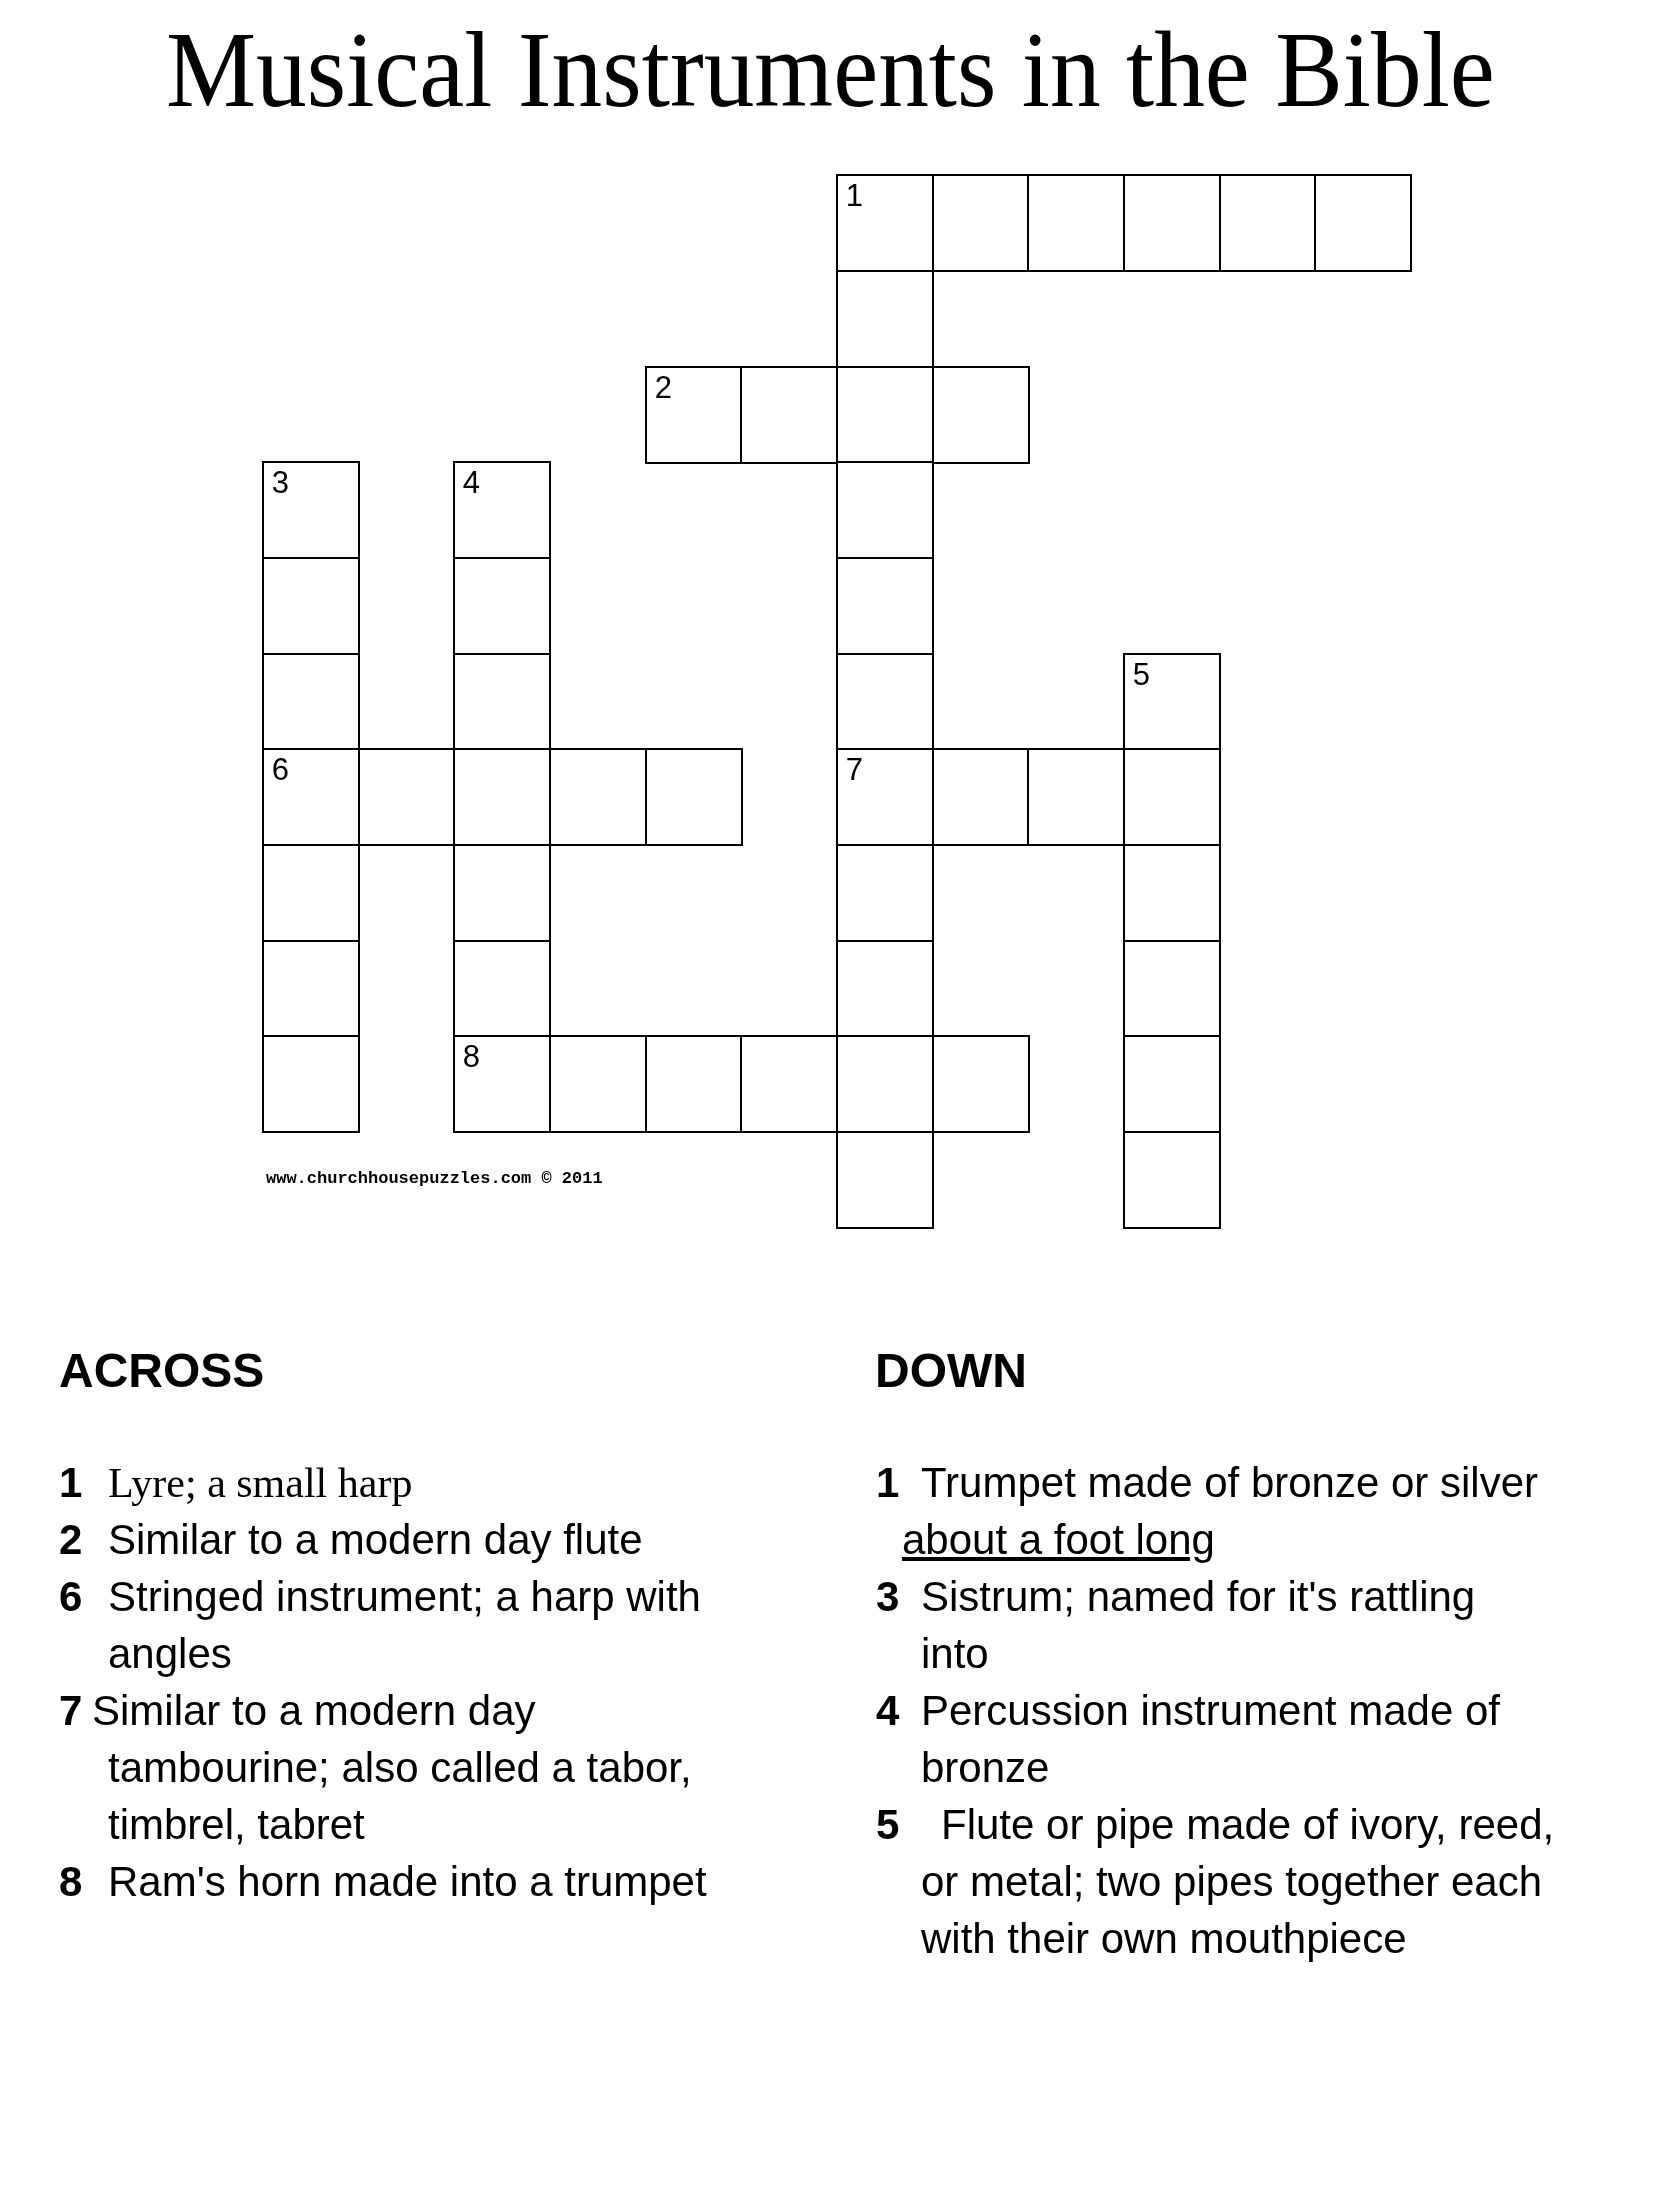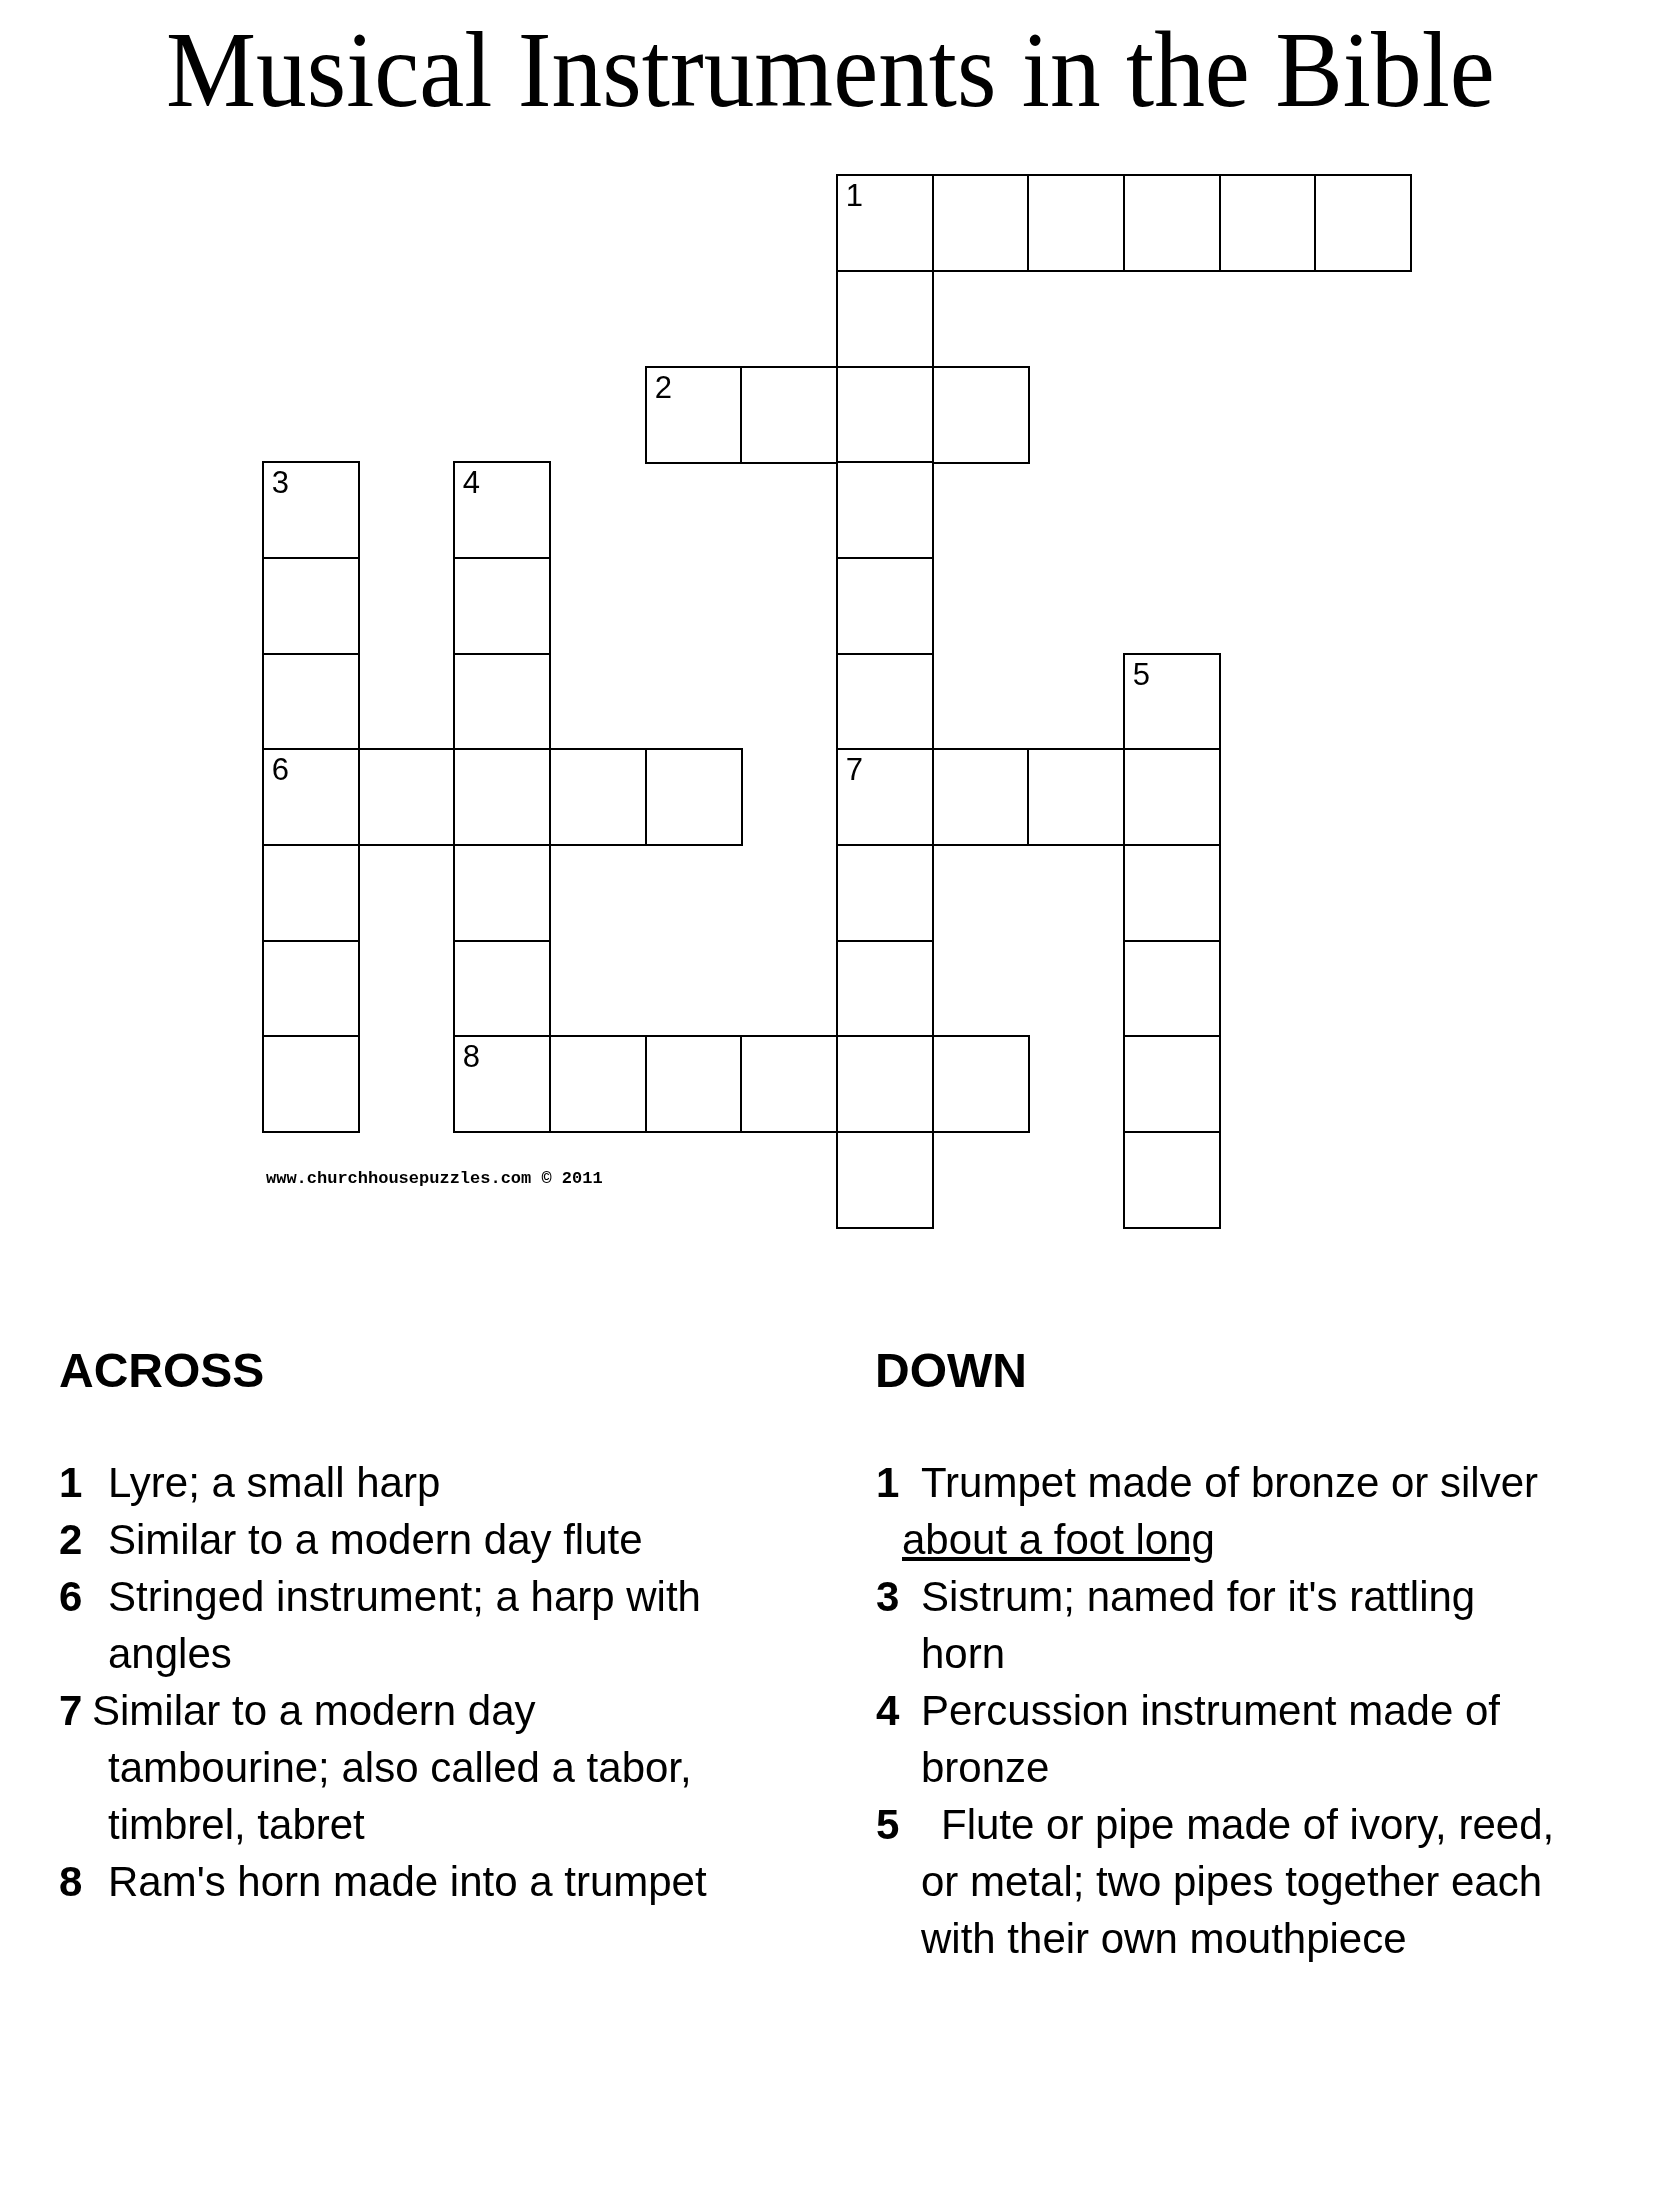--- a/index.html
+++ b/index.html
@@ -111,40 +111,40 @@
     <div class="cell" style="left: 1123px; top: 1131px; width: 98px; height: 98px;"></div>
   </div>
 
 <div class="footer">www.churchhousepuzzles.com © 2011</div>
 
 <div class="heading" style="left:59px;">ACROSS</div>
 <div class="heading" style="left:875px;">DOWN</div>
 
 <div id="across-list">
     <div class="clue-line clue-num" style="left: 59px; top: 1459px;">1</div>
-    <div class="clue-line" style="left: 108px; top: 1459px;">Lyre; a small harp</div>
+    <div class="clue-line" style="left: 108px; top: 1459px; font-family: Liberation Serif, serif;">Lyre; a small harp</div>
     <div class="clue-line clue-num" style="left: 59px; top: 1516px;">2</div>
     <div class="clue-line" style="left: 108px; top: 1516px;">Similar to a modern day flute</div>
     <div class="clue-line clue-num" style="left: 59px; top: 1573px;">6</div>
     <div class="clue-line" style="left: 108px; top: 1573px;">Stringed instrument;  a harp with</div>
     <div class="clue-line" style="left: 108px; top: 1630px;">angles</div>
     <div class="clue-line clue-num" style="left: 59px; top: 1687px;">7</div>
     <div class="clue-line" style="left: 92px; top: 1687px;">Similar to a modern day</div>
     <div class="clue-line" style="left: 108px; top: 1744px;">tambourine; also called a tabor,</div>
     <div class="clue-line" style="left: 108px; top: 1801px;">timbrel, tabret</div>
     <div class="clue-line clue-num" style="left: 59px; top: 1858px;">8</div>
     <div class="clue-line" style="left: 108px; top: 1858px;">Ram's horn made into a trumpet</div>
   </div>
 <div id="down-list">
     <div class="clue-line clue-num" style="left: 876px; top: 1459px;">1</div>
     <div class="clue-line" style="left: 921px; top: 1459px;">Trumpet made of bronze or silver</div>
     <div class="clue-line" style="left: 902px; top: 1516px; text-decoration: underline;">about a foot long</div>
     <div class="clue-line clue-num" style="left: 876px; top: 1573px;">3</div>
     <div class="clue-line" style="left: 921px; top: 1573px;">Sistrum; named for it's rattling</div>
-    <div class="clue-line" style="left: 921px; top: 1630px;">horn</div>
+    <div class="clue-line" style="left: 921px; top: 1630px;">into</div>
     <div class="clue-line clue-num" style="left: 876px; top: 1687px;">4</div>
     <div class="clue-line" style="left: 921px; top: 1687px;">Percussion instrument made of</div>
     <div class="clue-line" style="left: 921px; top: 1744px;">bronze</div>
     <div class="clue-line clue-num" style="left: 876px; top: 1801px;">5</div>
     <div class="clue-line" style="left: 941px; top: 1801px;">Flute or pipe made of ivory, reed,</div>
     <div class="clue-line" style="left: 921px; top: 1858px;">or metal; two pipes together each</div>
     <div class="clue-line" style="left: 921px; top: 1915px;">with their own mouthpiece</div>
   </div>
 
 

